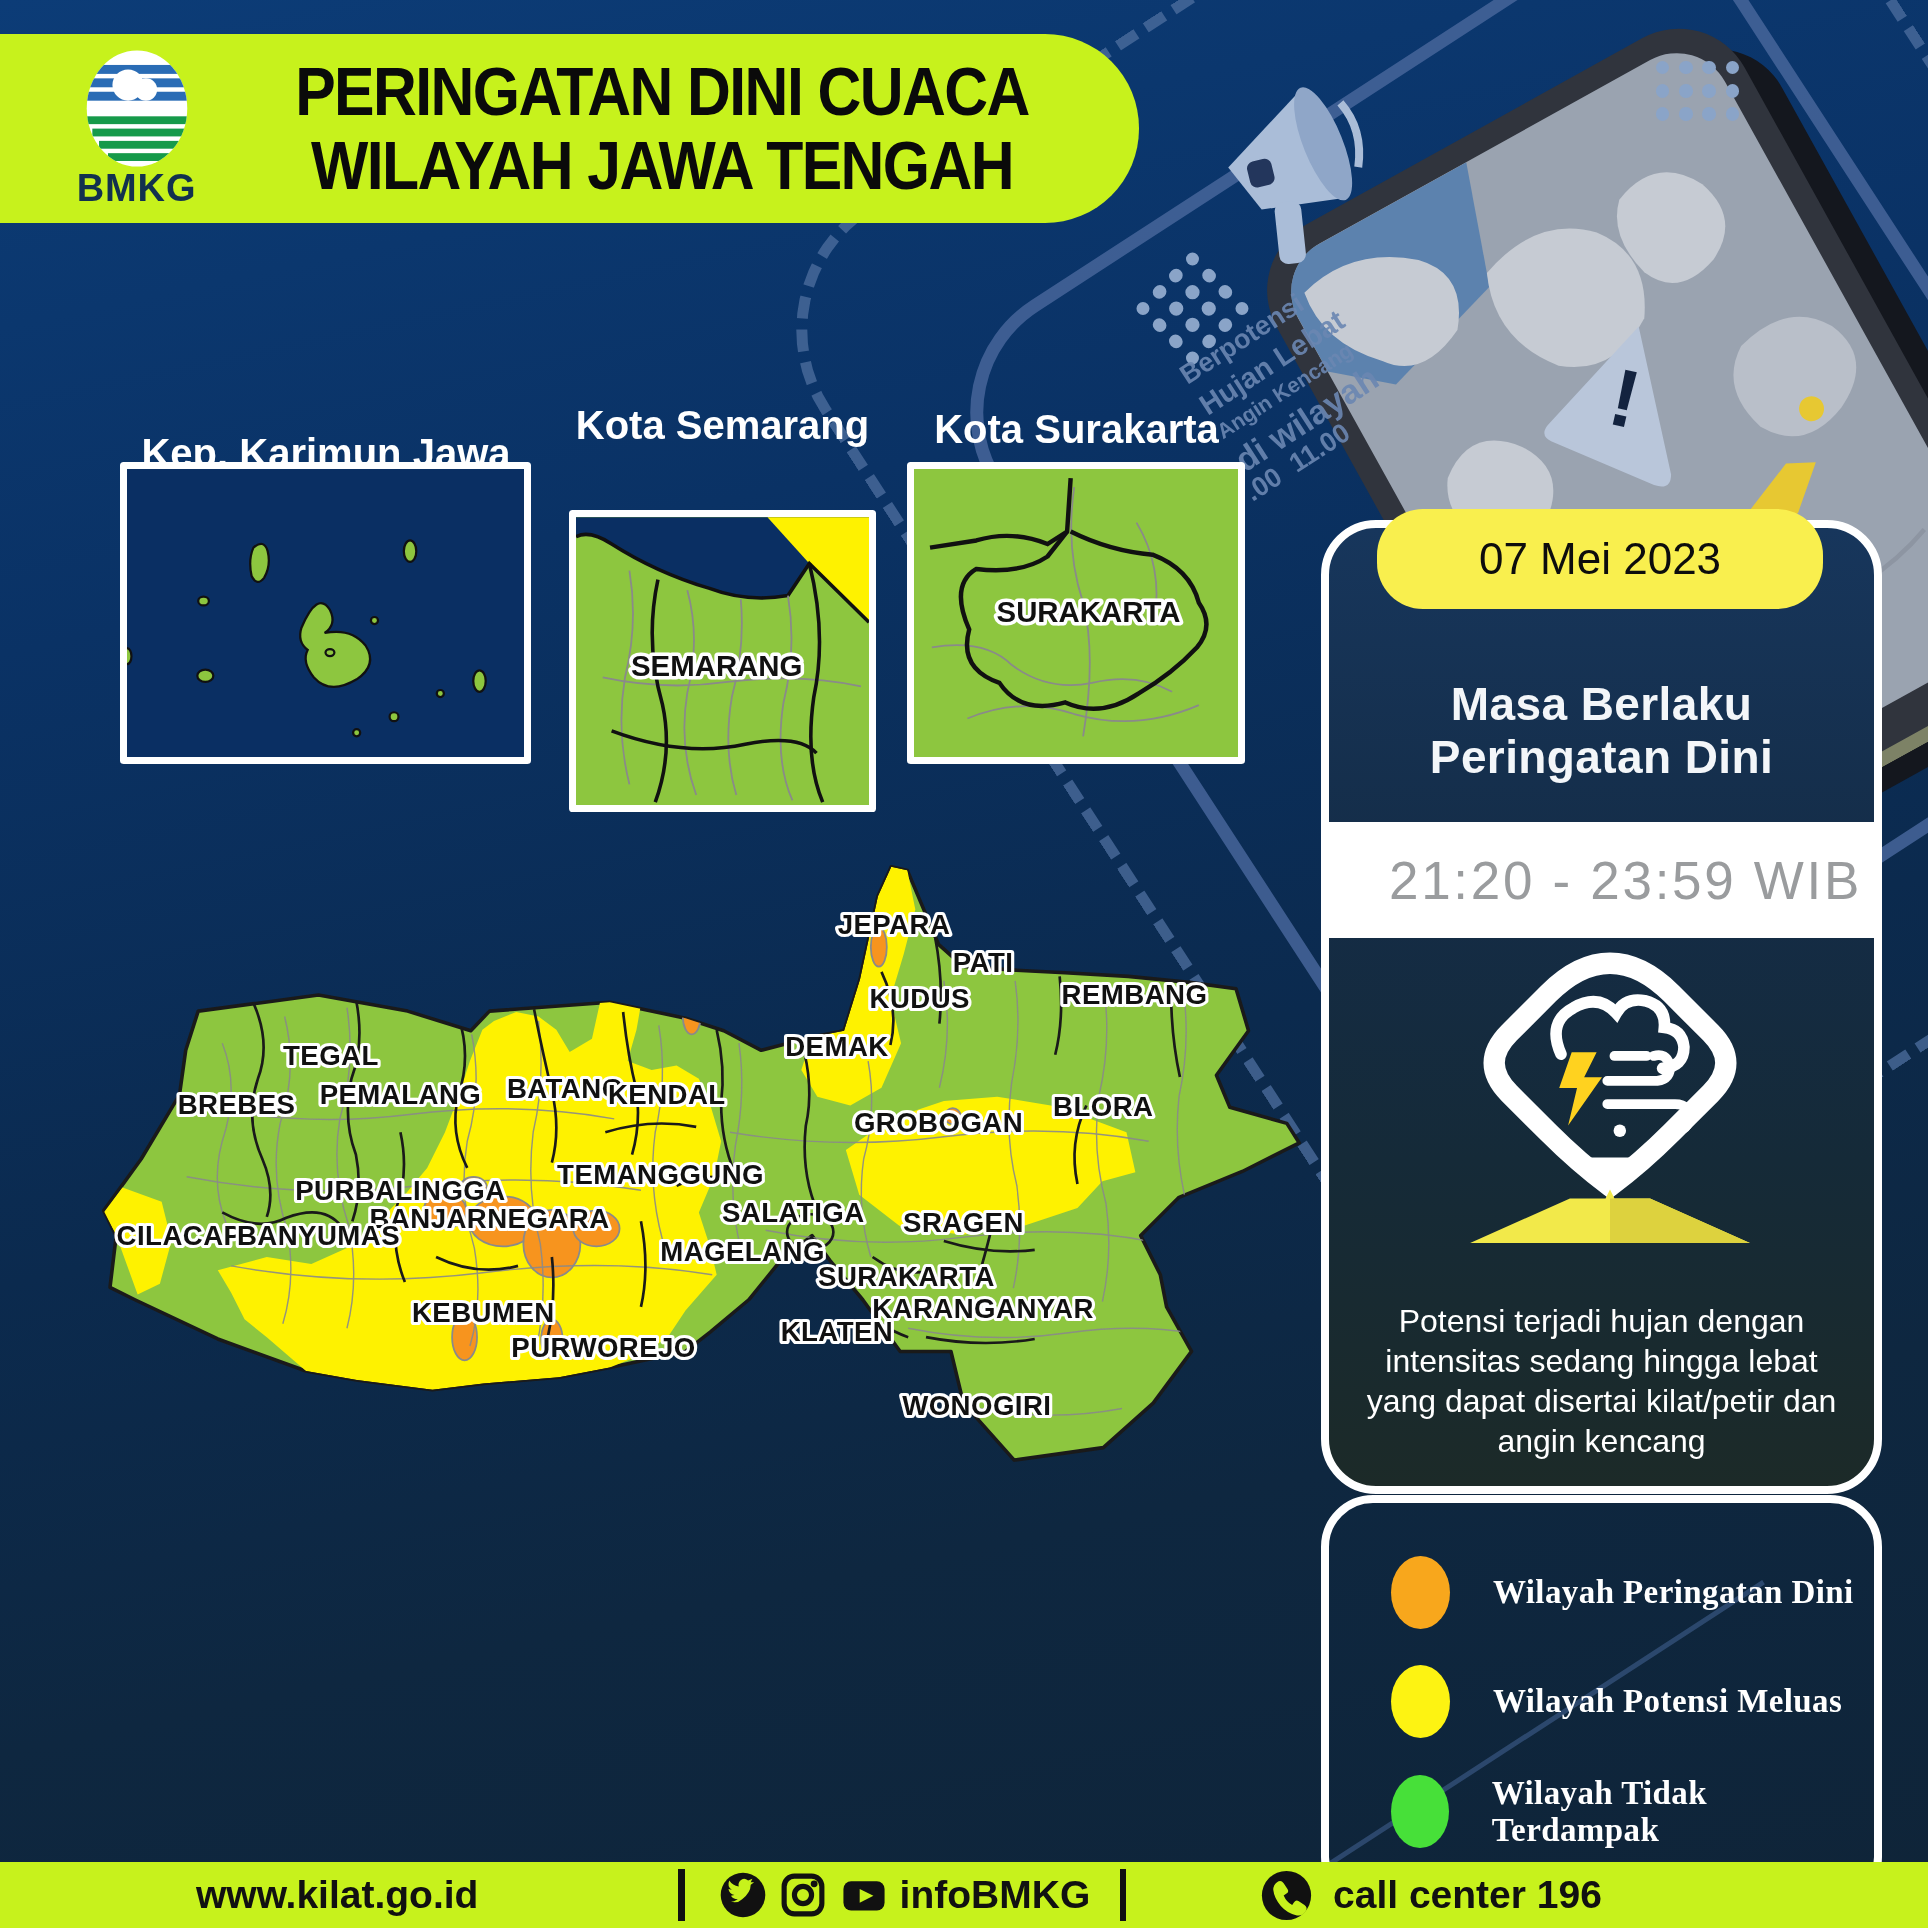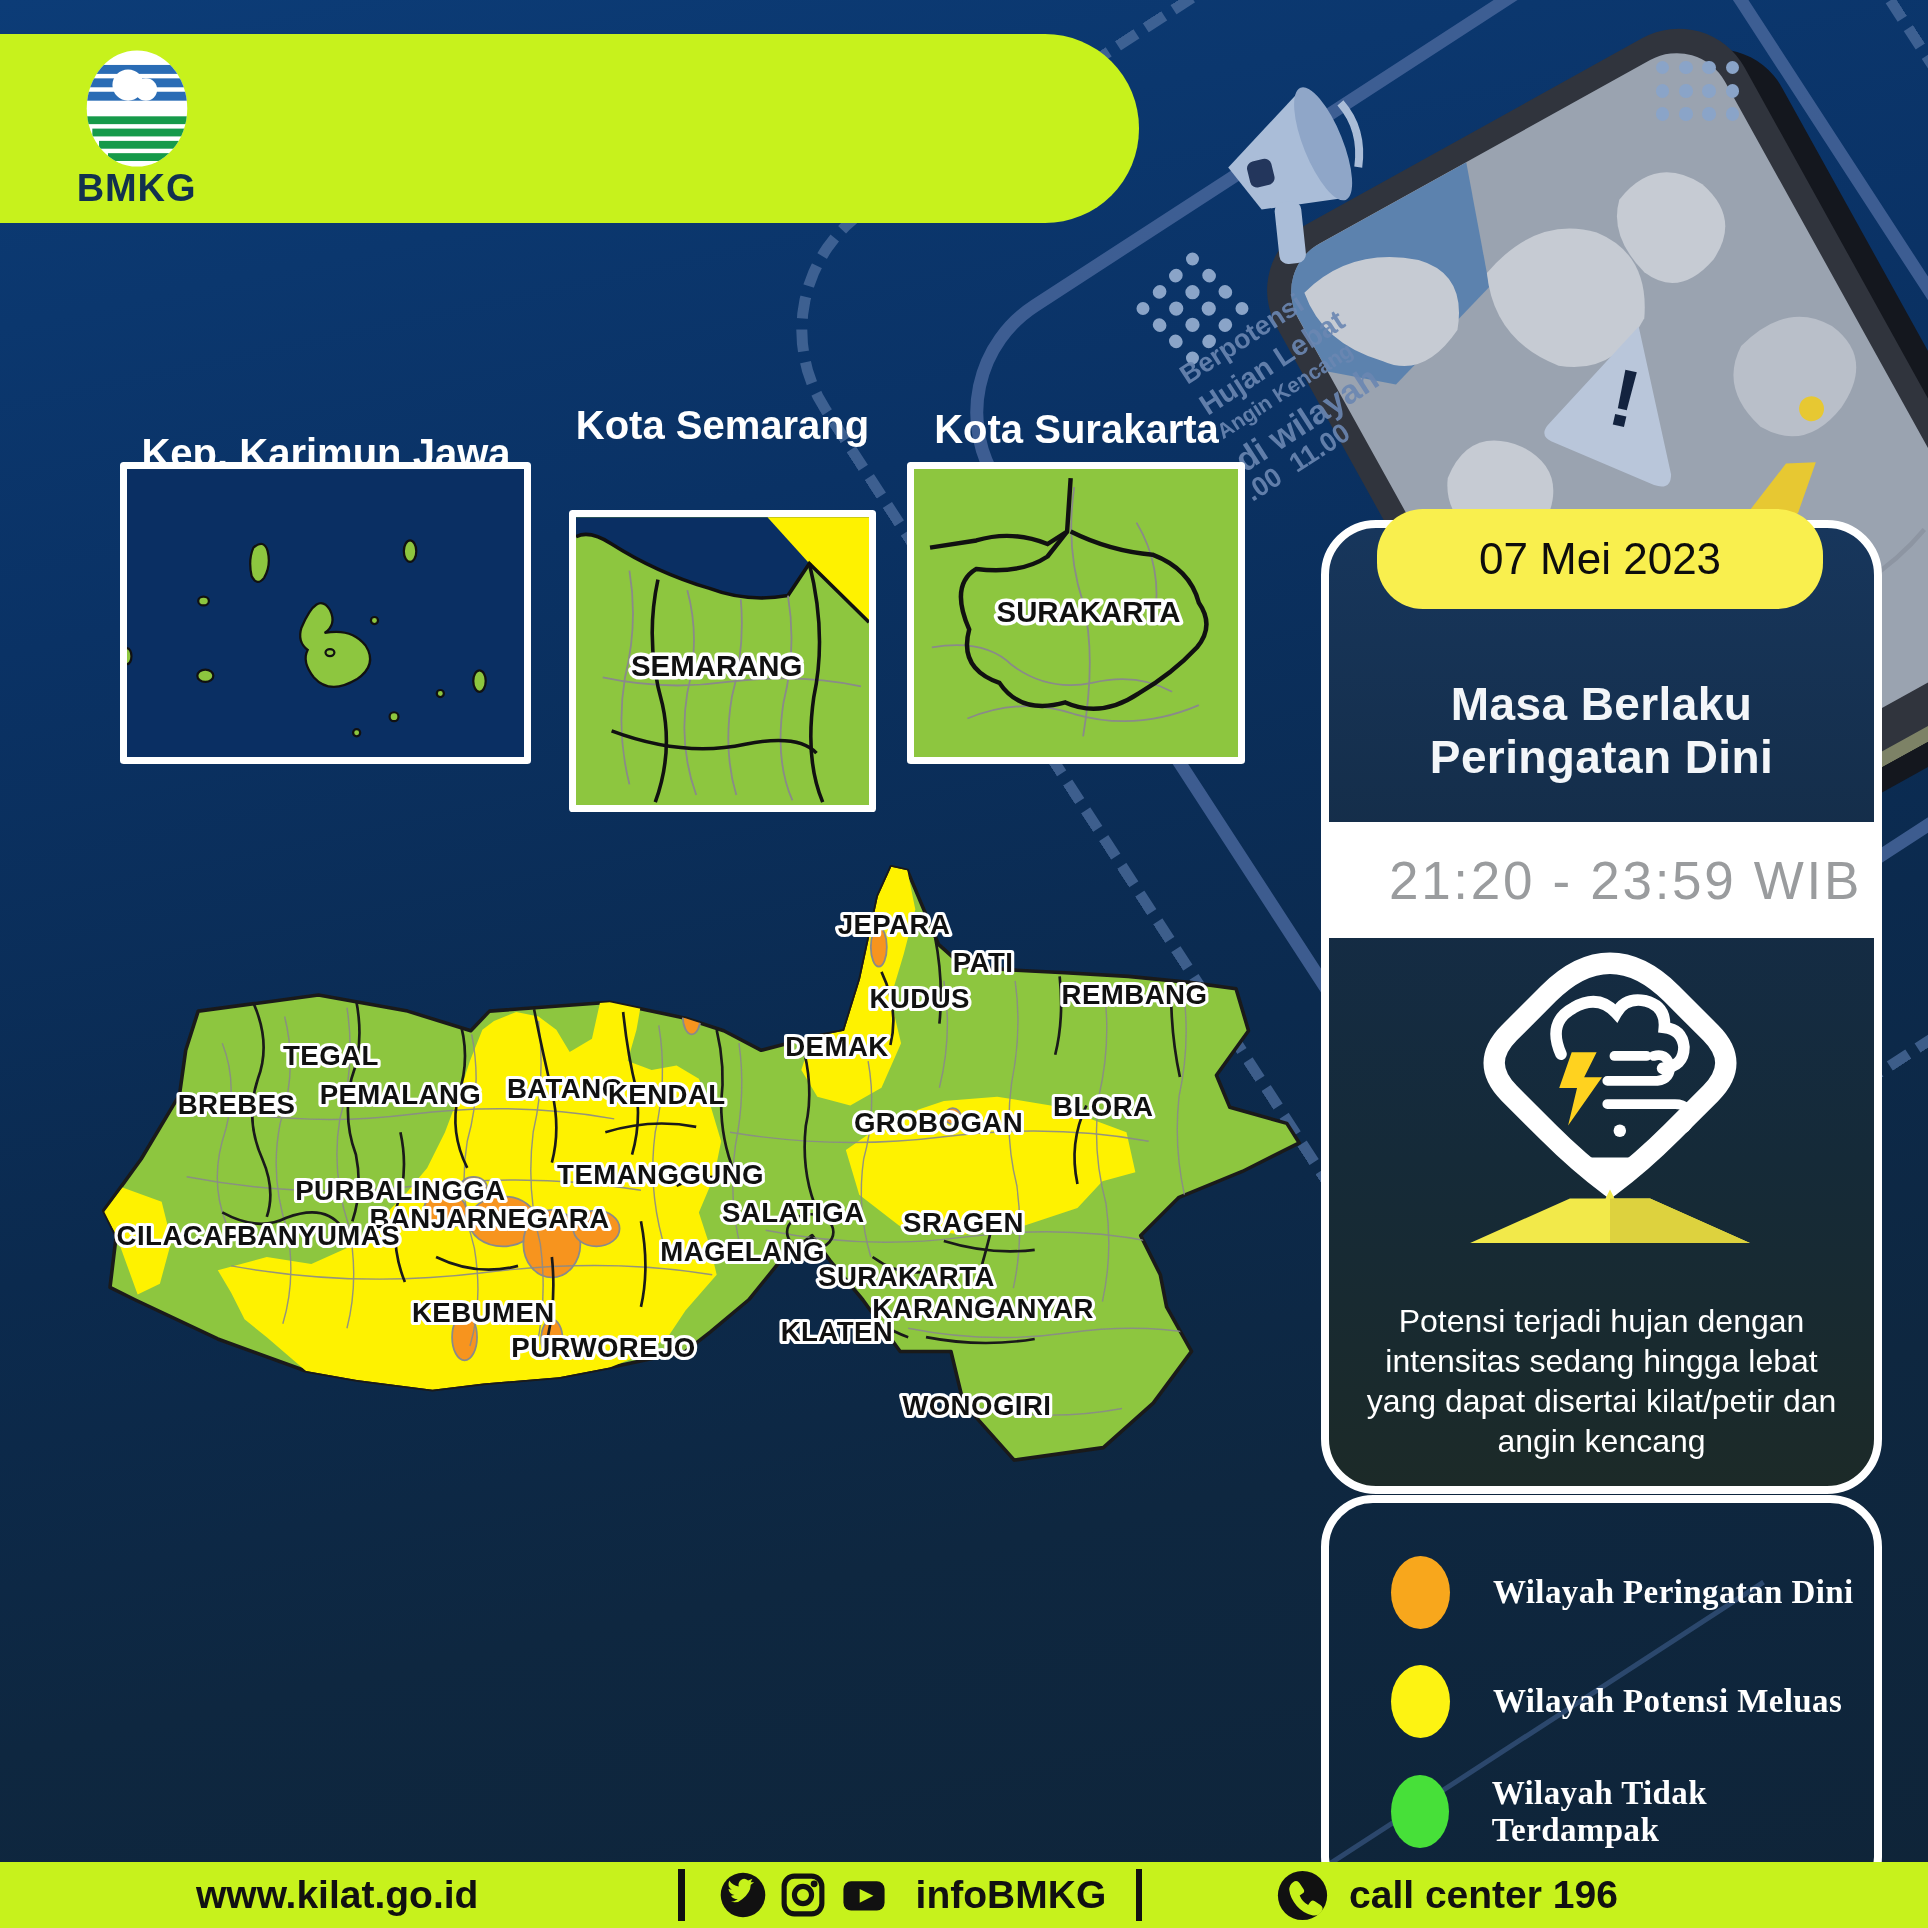--- a/index.html
+++ b/index.html
@@ -183,20 +183,24 @@
         <rect x="10" y="40" width="100" height="8" fill="#2a6cb5"></rect>
         <circle cx="52" cy="34" r="14" fill="#ffffff"></circle>
         <circle cx="68" cy="38" r="10" fill="#ffffff"></circle>
         <rect x="14" y="62" width="92" height="7" fill="#169a4a"></rect>
         <rect x="20" y="73" width="86" height="7" fill="#169a4a"></rect>
         <rect x="26" y="84" width="80" height="7" fill="#169a4a"></rect>
         <rect x="34" y="95" width="72" height="7" fill="#169a4a"></rect>
       </g>
     </svg>
     <div class="logo-txt">BMKG</div>
+  </div>
+  <div class="banner-title">
+    <span class="l">PERINGATAN DINI CUACA</span>
+    <span class="l">WILAYAH JAWA TENGAH</span>
   </div>
 </div>
 
 <div class="abs inset-title" style="left:120px;top:394px;width:412px;margin-top:37px;">Kep. Karimun Jawa</div>
 <div class="abs inset-title" style="left:569px;top:403px;width:307px;">Kota Semarang</div>
 <div class="abs inset-title" style="left:907px;top:407px;width:339px;">Kota Surakarta</div>
 
 <div class="abs inset-box" style="left:120px;top:462px;width:397px;height:288px;">
   <svg width="397" height="288" viewBox="0 0 446 323">
     <g fill="#8dc63f" stroke="#111" stroke-width="2.5">
@@ -422,21 +426,21 @@
   </svg>
   <svg class="f-icon" style="margin-left:12.5px;" viewBox="0 0 56 56">
     <rect x="6" y="6" width="44" height="44" rx="12" fill="none" stroke="#111" stroke-width="6"></rect>
     <circle cx="28" cy="28" r="10" fill="none" stroke="#111" stroke-width="6"></circle>
     <circle cx="41" cy="15" r="4" fill="#111"></circle>
   </svg>
   <svg class="f-icon" style="margin-left:12.5px;" viewBox="0 0 56 56">
     <rect x="4" y="12" width="48" height="34" rx="9" fill="#111"></rect>
     <polygon points="23,21 39,29 23,37" fill="#c7f21c"></polygon>
   </svg>
-  <span style="margin-left:28px;font-weight:600;">infoBMKG</span>
+  <span style="margin-left:12px;font-weight:600;">infoBMKG</span>
   <div class="sep" style="margin-left:30px;"></div>
   <svg class="f-icon" style="margin-left:134px;width:53px;height:53px;" viewBox="0 0 56 56">
     <circle cx="28" cy="28" r="26" fill="#111"></circle>
     <path d="M18,14 q4,-3 7,1 l4,6 q2,3 -1,5 l-3,2 q3,7 9,10 l2,-3 q2,-3 5,-1 l6,4 q4,3 1,7 q-3,5 -9,4 q-10,-2 -17,-10 q-7,-8 -8,-17 q0,-5 4,-8Z" fill="#c7f21c"></path>
   </svg>
   <span style="margin-left:19.6px;">call center 196</span>
 </div>
 
 
 </body></html>

